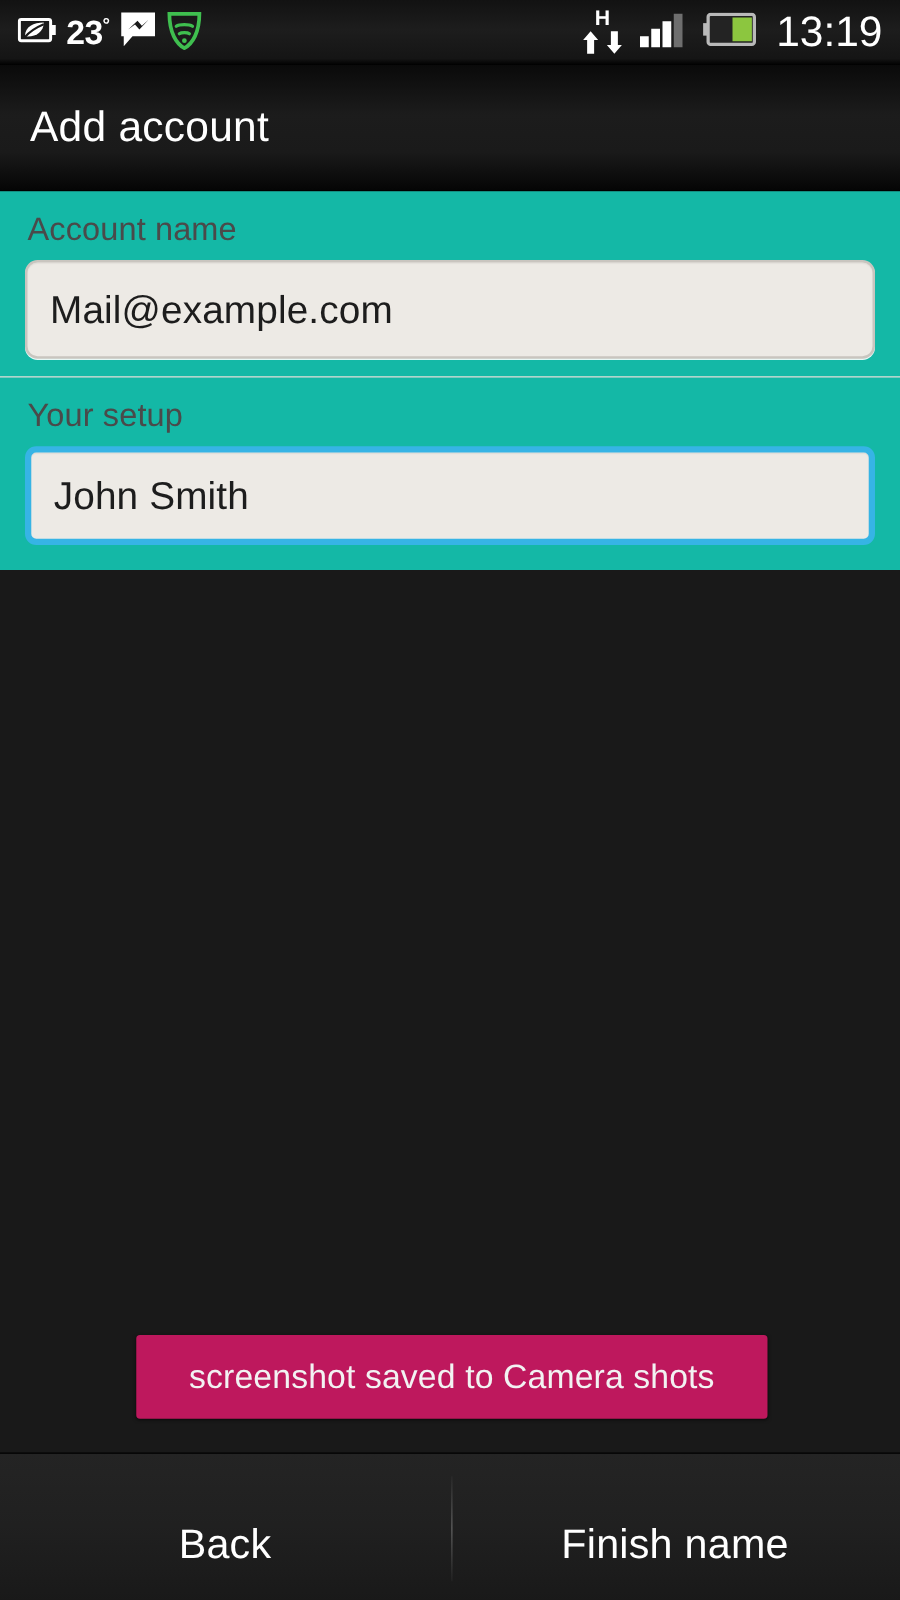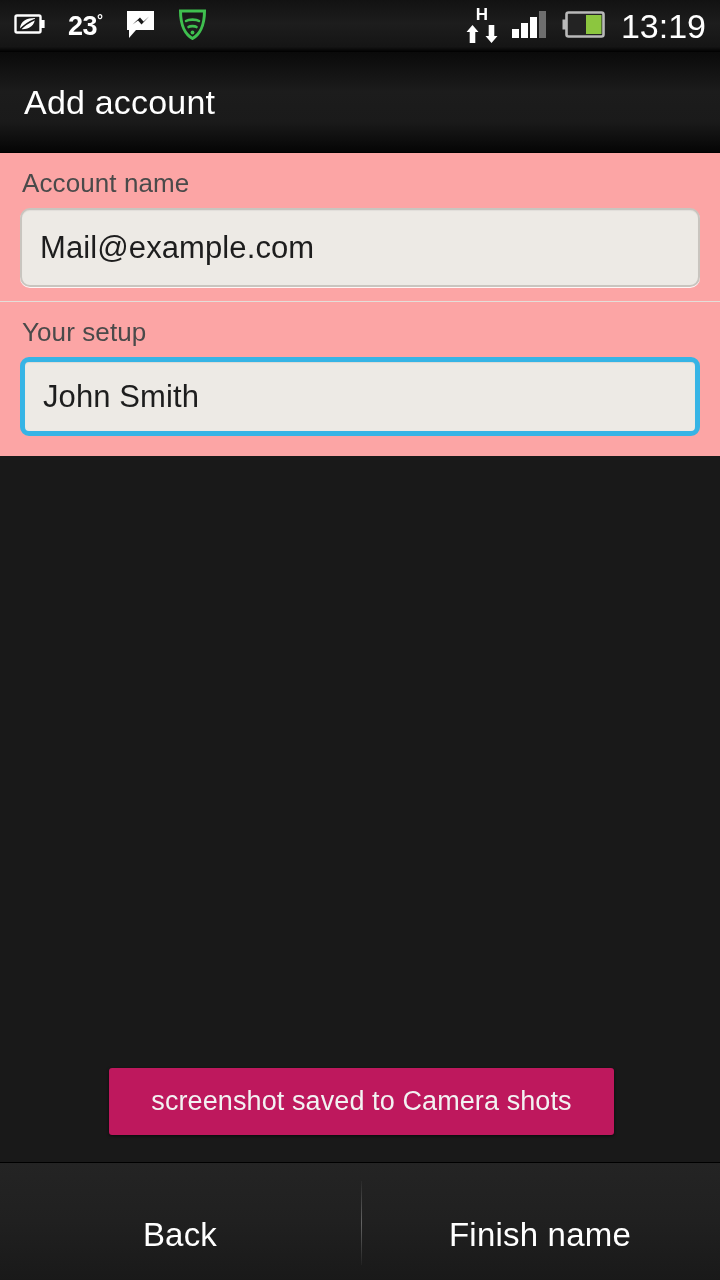--- a/index.html
+++ b/index.html
@@ -16,21 +16,21 @@
   }
 
   
   #status-bar {
     position:absolute; top:0; left:0;
     width:720px; height:52px;
     background:linear-gradient(to bottom,#121212 0%,#1d1d1d 45%,#151515 90%,#000 100%);
     display:flex; align-items:center;
   }
   #status-left {
-    display:flex; align-items:center; gap:22px;
+    display:flex; align-items:center; gap:7px;
     padding-left:14px; height:52px;
   }
   #status-right {
     margin-left:auto;
     display:flex; align-items:center; gap:12px;
     padding-right:14px; height:52px;
   }
   .sb-temp {
     color:#fff; font-size:27px; font-weight:bold;
     letter-spacing:-0.5px; line-height:1;
@@ -59,21 +59,21 @@
   }
   #page-title {
     color:#ffffff; font-size:34px; font-weight:normal;
     padding-left:24px; letter-spacing:0.2px;
   }
 
   
   #form-area {
     position:absolute; top:153px; left:0;
     width:720px; height:303px;
-    background:#fca5a5;
+    background:#14b8a6;
   }
   .field-group { position:relative; padding:0 20px; }
   .field-group.second { border-top:1px solid #e4ded9; }
   .field-label {
     color:#4a4a4a; font-size:26px;
     padding-top:15px; padding-bottom:9px;
     padding-left:2px; letter-spacing:0.1px;
   }
   .text-input {
     height:79px;

